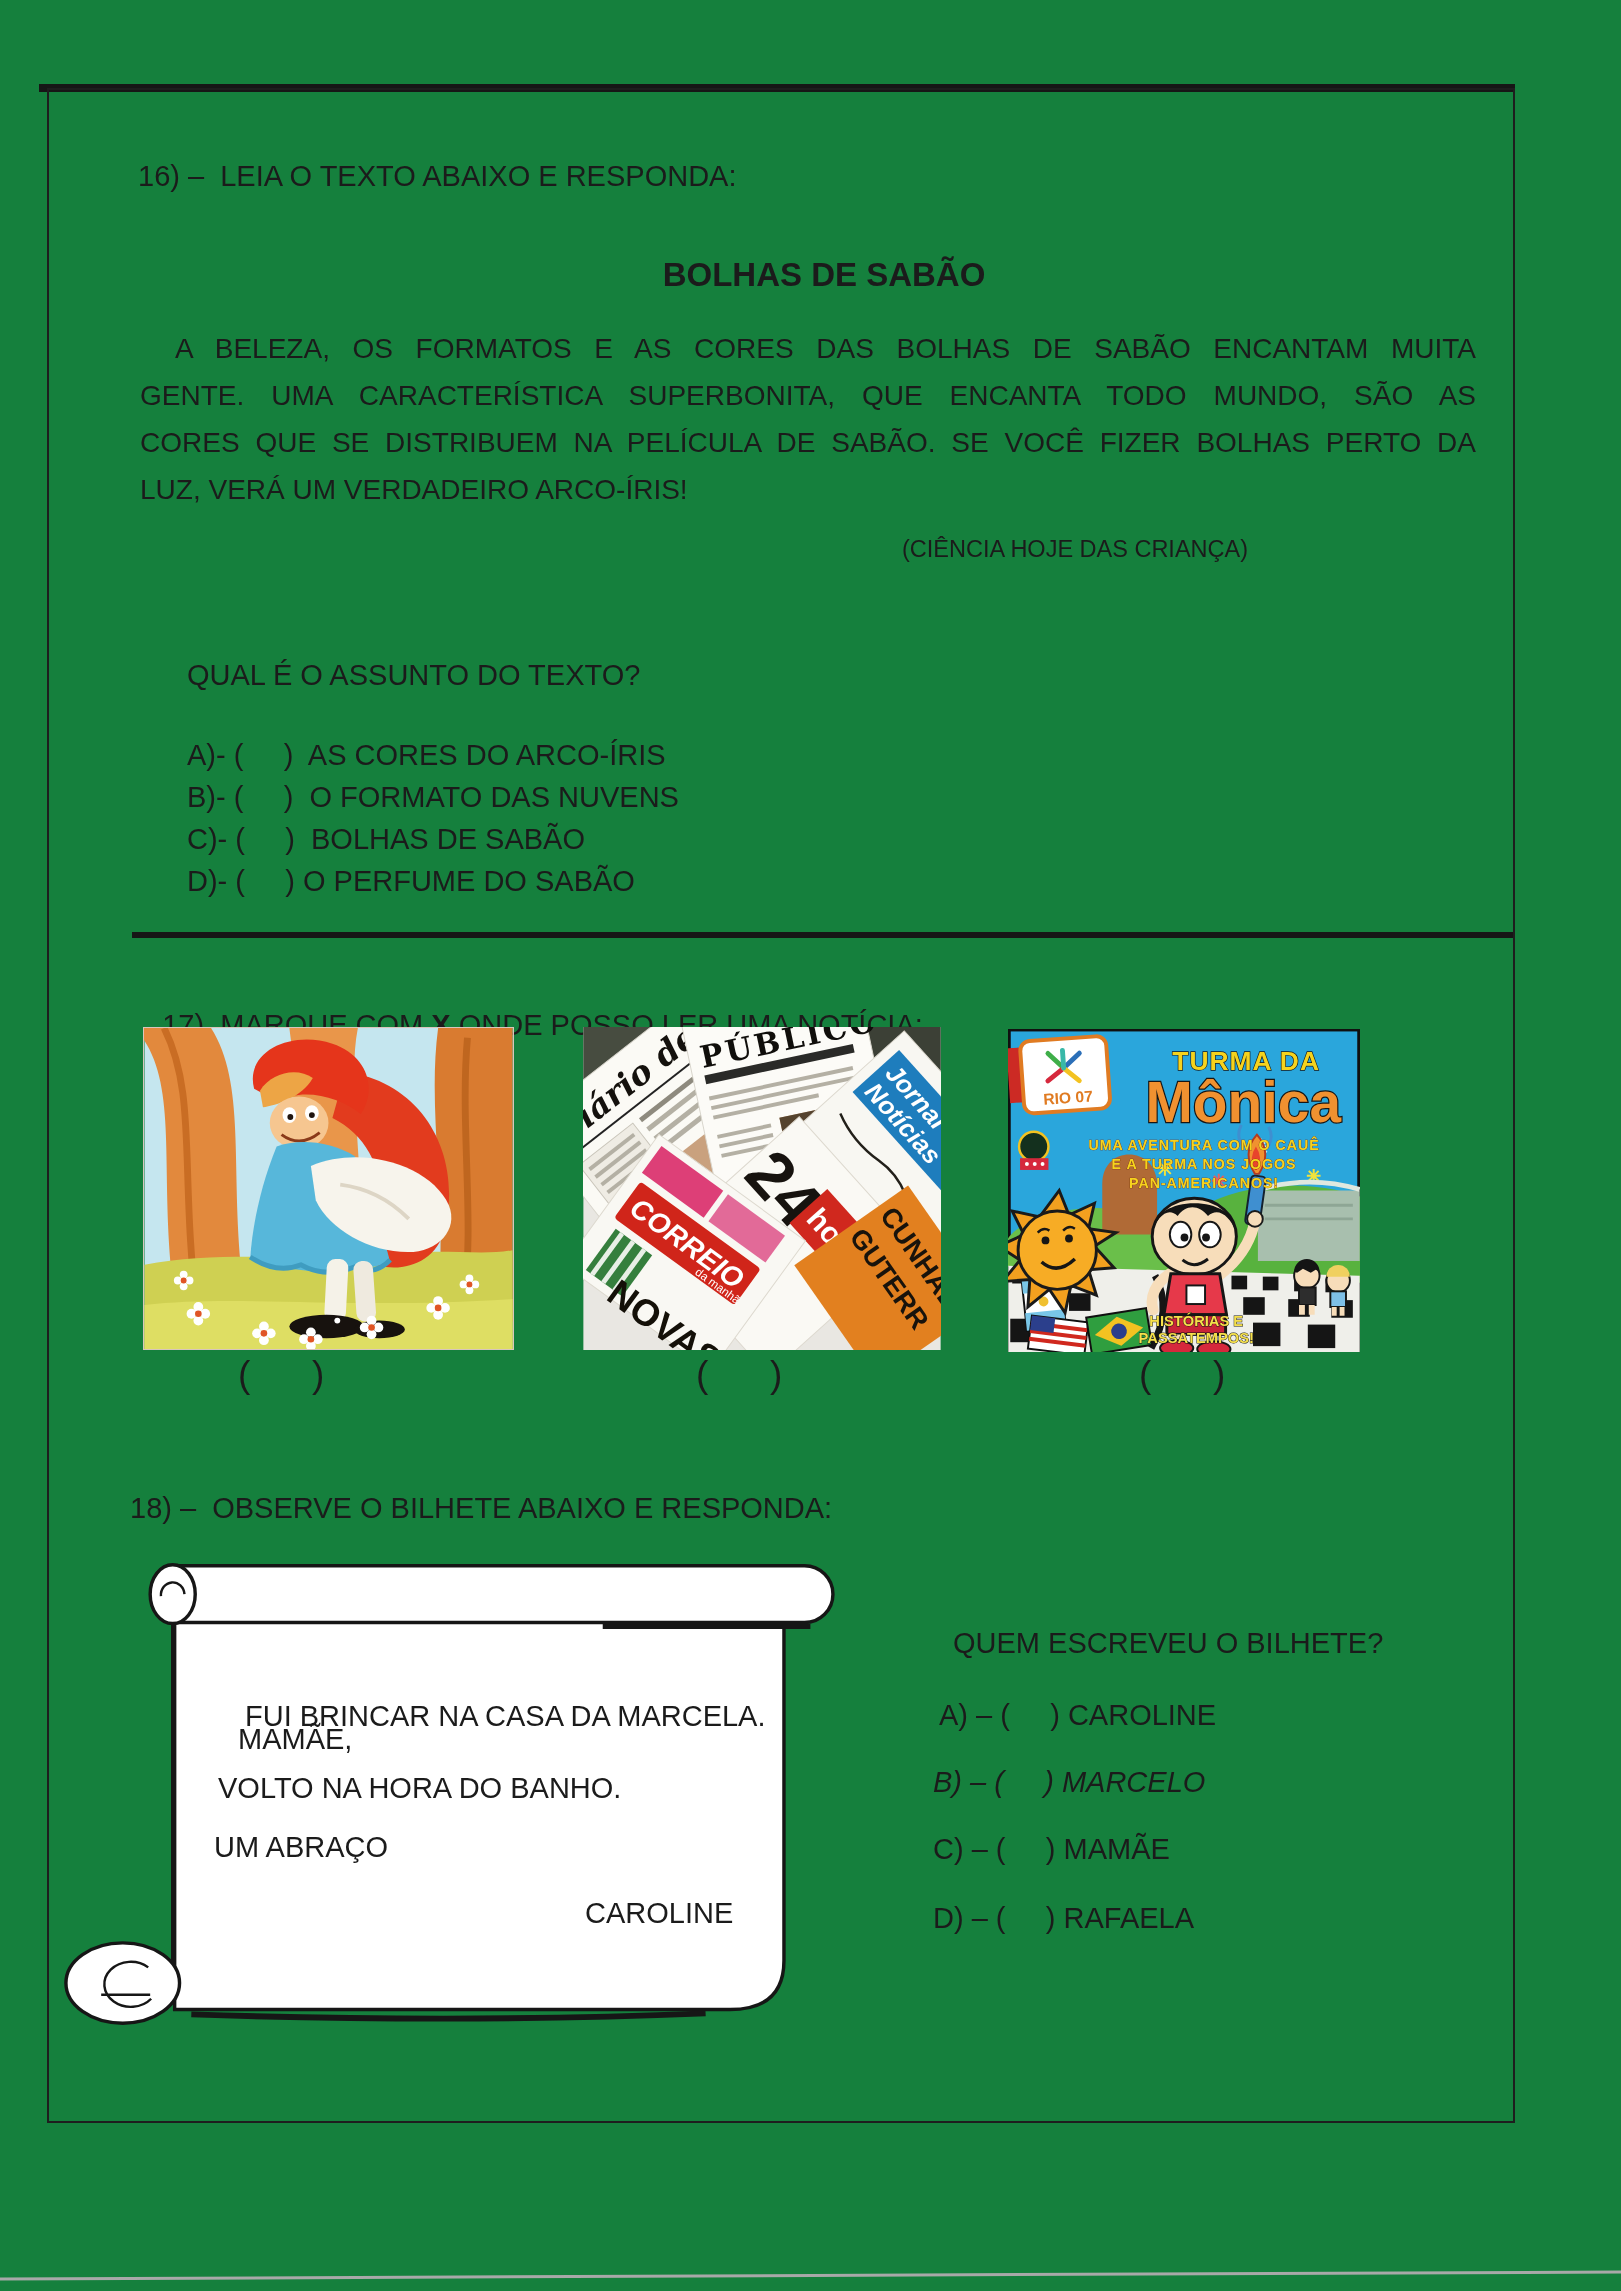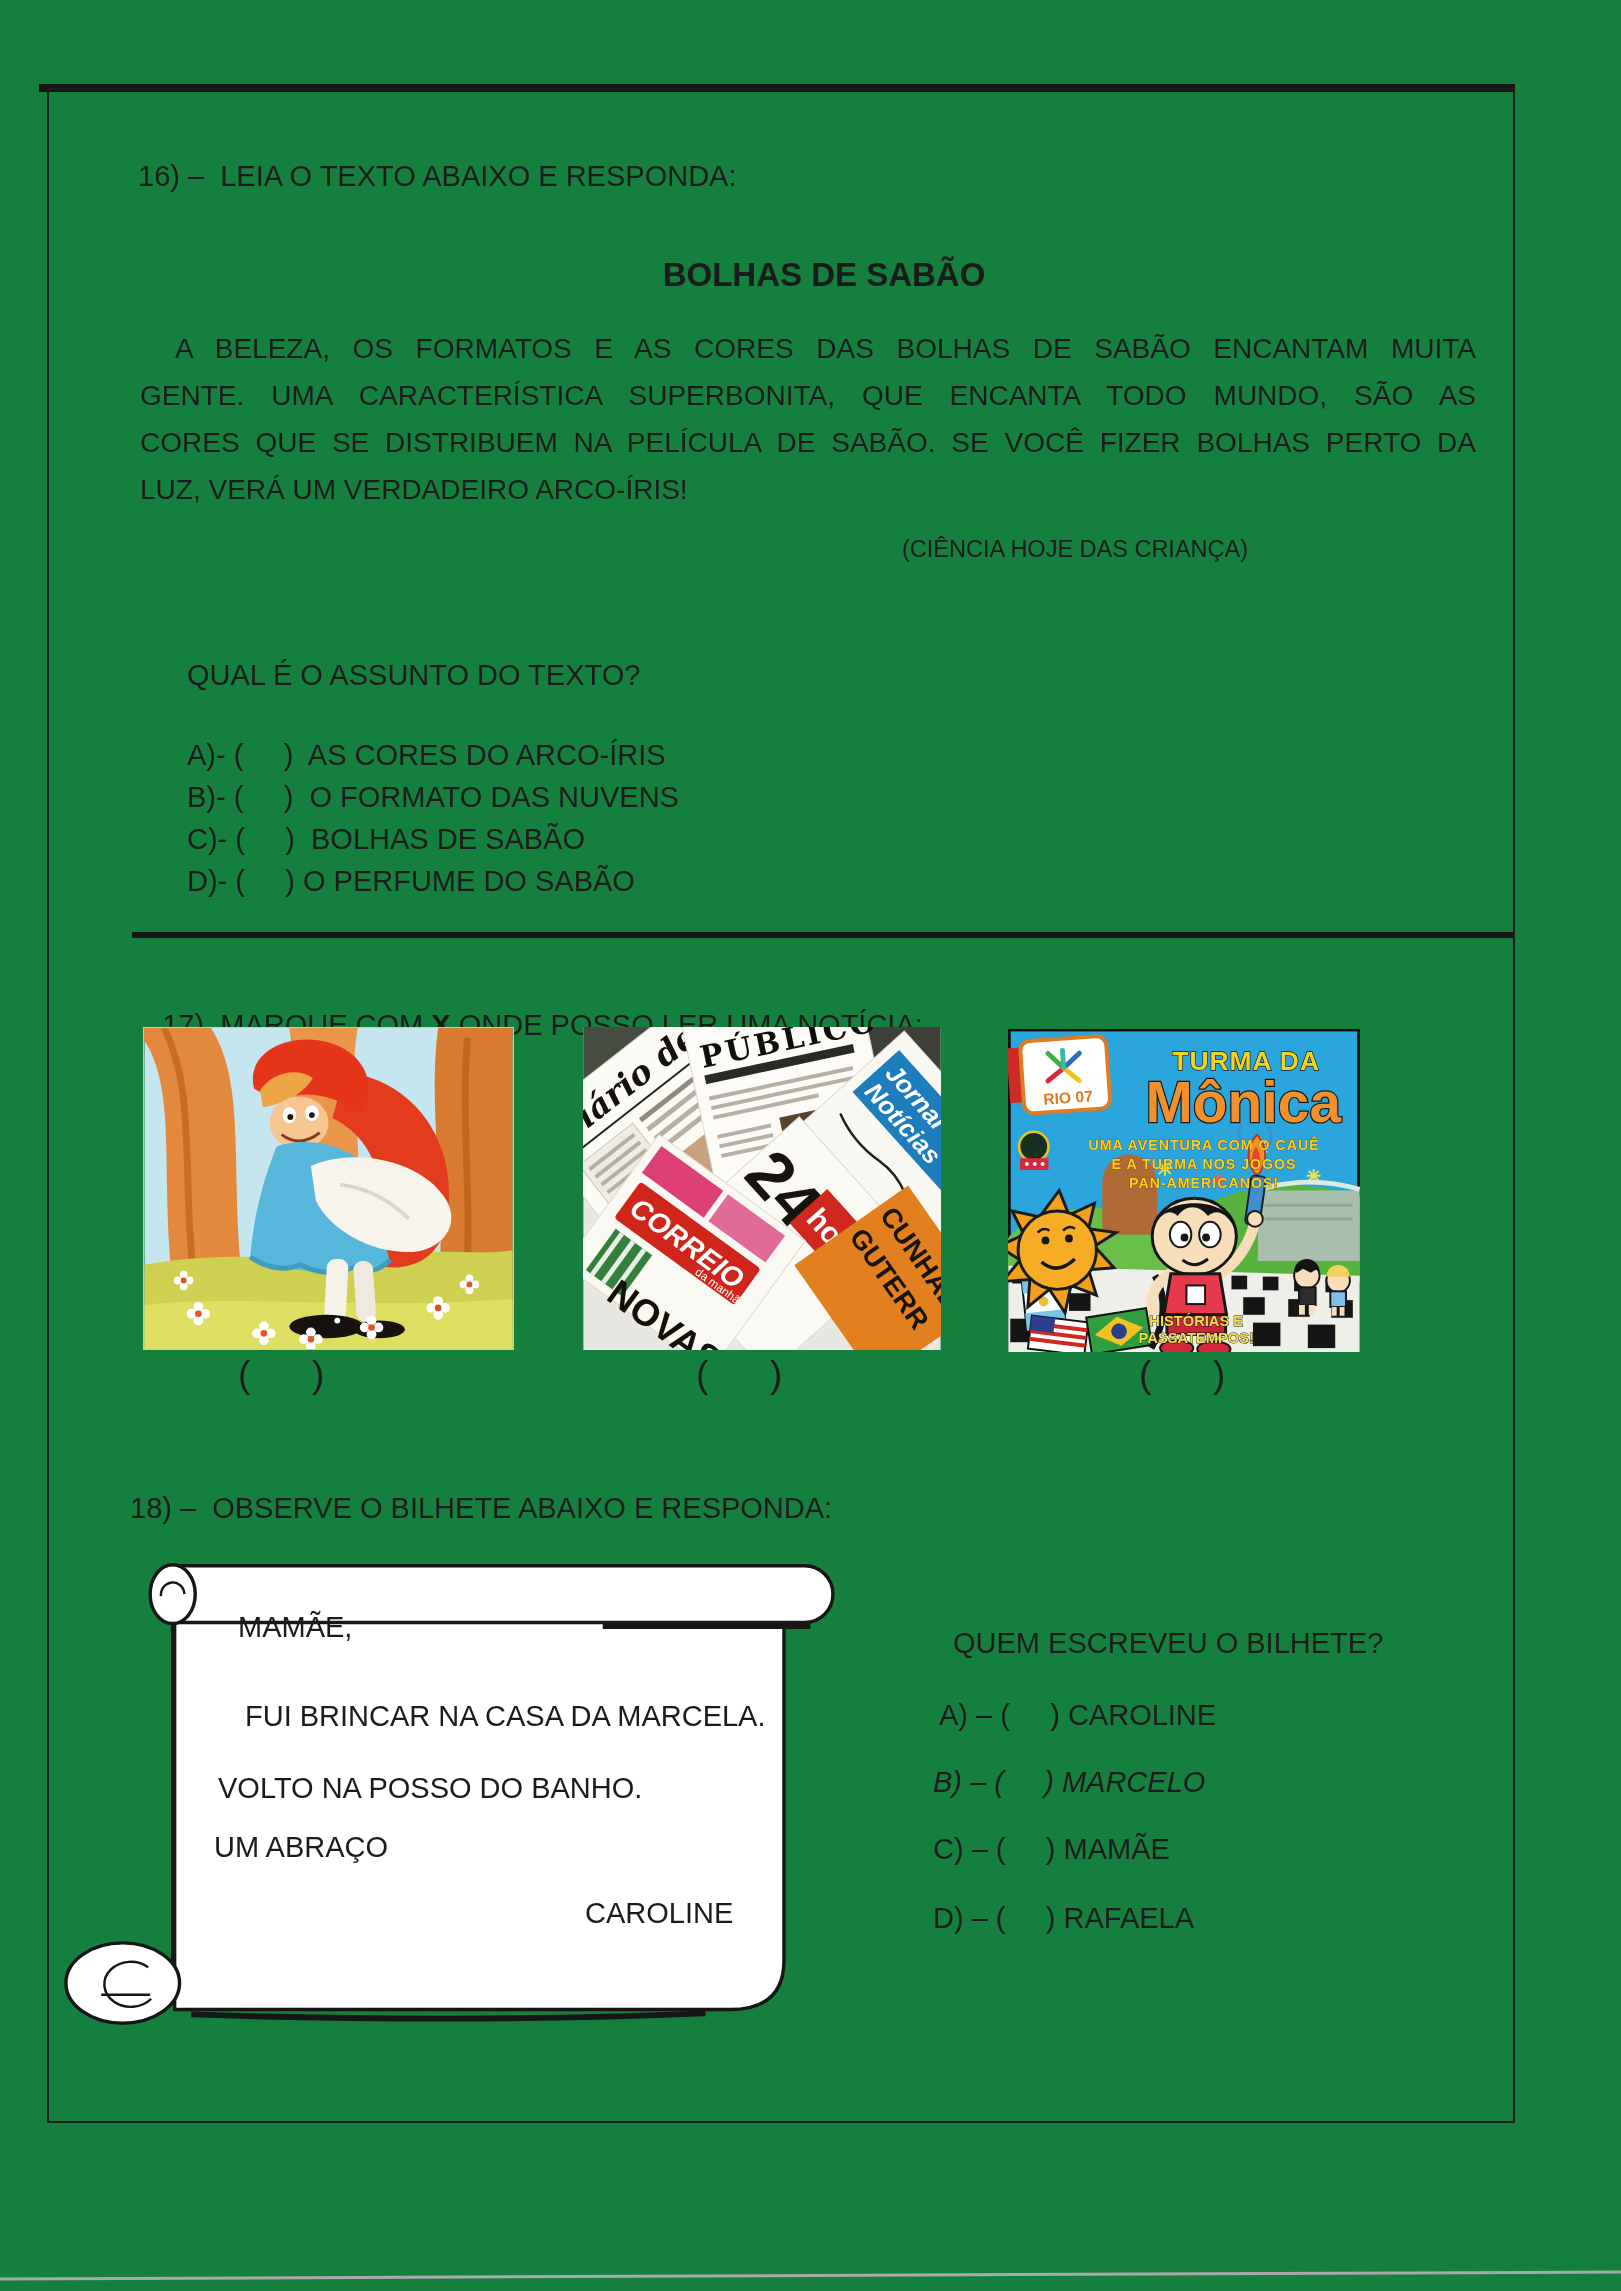--- a/index.html
+++ b/index.html
@@ -30,21 +30,21 @@
   #fig1{left:143px;top:1027px;width:369px;height:321px;border:1px solid #d8c6bc;}
   #fig2{left:583px;top:1027px;width:358px;height:323px;}
   #fig3{left:1008px;top:1029px;width:352px;height:323px;}
   .mark{font-size:37px;line-height:43px;}
   #mark1{left:238px;top:1353px;}
   #mark2{left:696px;top:1353px;}
   #mark3{left:1139px;top:1353px;}
 
   #q18-header{left:130px;top:1491px;}
   #scroll-art{left:54px;top:1554px;width:784px;height:480px;}
-  #note-salutation{left:238px;top:1610px;text-align:center;}
+  #note-salutation{left:238px;top:1722px;text-align:center;}
   #note-line1{left:245px;top:1699px;}
   #note-line2{left:218px;top:1771px;}
   #note-line3{left:214px;top:1830px;}
   #note-signature{left:585px;top:1896px;}
   #q18-question{left:913px;top:1626px;margin-left:40px;}
   #q18-optA{left:939px;top:1698px;}
   #q18-optB{left:933px;top:1765px;font-style:italic;}
   #q18-optC{left:933px;top:1832px;}
   #q18-optD{left:933px;top:1901px;}
 
@@ -397,21 +397,21 @@
       <path d="M133,41 a 12,13 0 1 0 -24,2" stroke="#161616" stroke-width="2.5" fill="none"></path>
       <path d="M121,71 L121,440" stroke="#161616" stroke-width="3.5"></path>
       <ellipse cx="70" cy="438" rx="58" ry="41" fill="#ffffff" stroke="#161616" stroke-width="3.5"></ellipse>
       <path d="M96,422 a 27,23 0 1 0 3,32" stroke="#161616" stroke-width="2.5" fill="none"></path>
       <path d="M48,450 H 98" stroke="#161616" stroke-width="2.5"></path>
     </svg>
   </div>
 
   <div class="abs txt" id="note-salutation">MAMÃE,</div>
   <div class="abs txt" id="note-line1">FUI BRINCAR NA CASA DA MARCELA.</div>
-  <div class="abs txt" id="note-line2">VOLTO NA POSSO DO BANHO.</div>
+  <div class="abs txt" id="note-line2">VOLTO NA HORA DO BANHO.</div>
   <div class="abs txt" id="note-line3">UM ABRAÇO</div>
   <div class="abs txt" id="note-signature">CAROLINE</div>
 
   <div class="abs txt" id="q18-question">QUEM ESCREVEU O BILHETE?</div>
   <div class="abs txt pre" id="q18-optA">A) – (     ) CAROLINE</div>
   <div class="abs txt pre" id="q18-optB">B) – (     ) MARCELO</div>
   <div class="abs txt pre" id="q18-optC">C) – (     ) MAMÃE</div>
   <div class="abs txt pre" id="q18-optD">D) – (     ) RAFAELA</div>
 
   <div class="abs" id="bottom-scan-line"></div>

